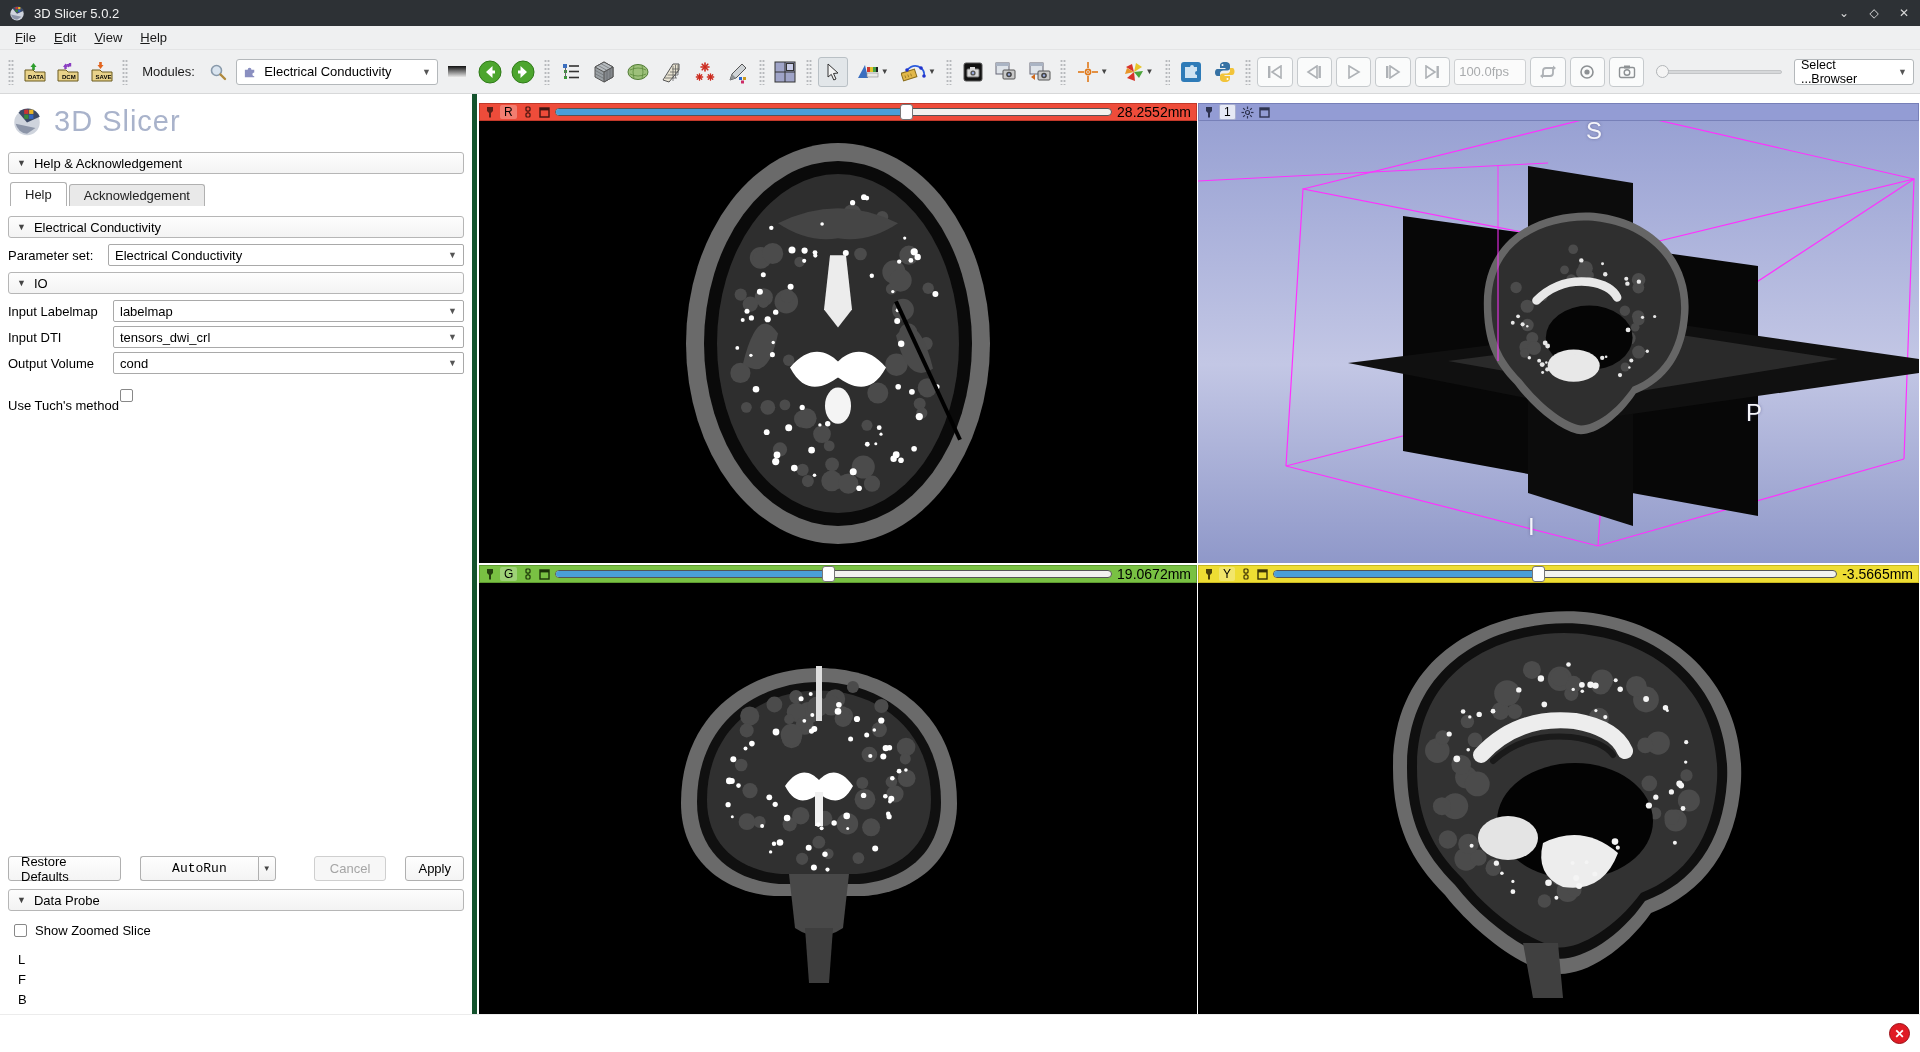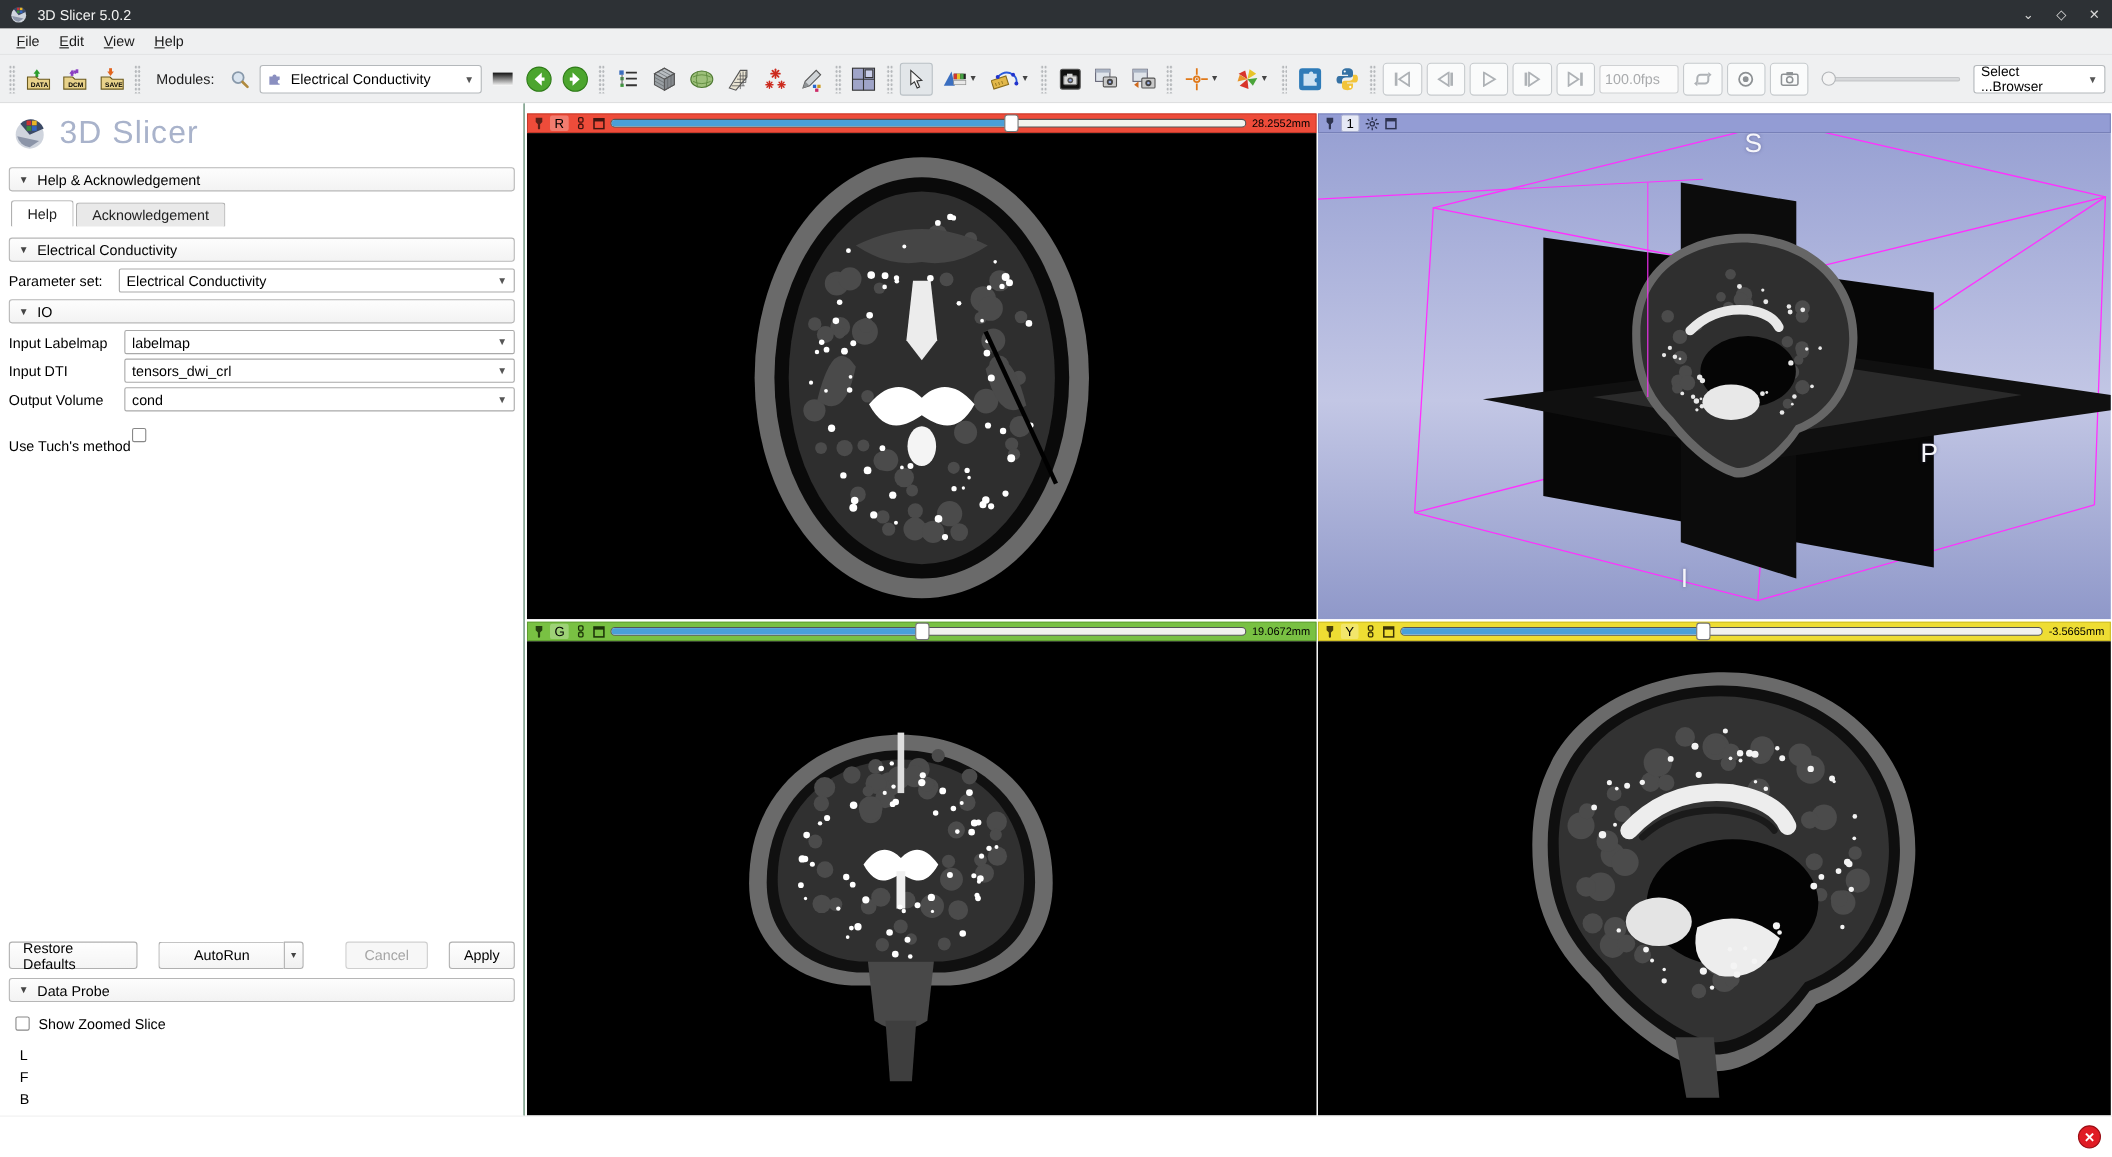--- a/index.html
+++ b/index.html
@@ -36,21 +36,21 @@
   .play-btn { width:36px; height:30px; border:1px solid #c6cacd; border-radius:4px; background:#fafbfb; display:flex; align-items:center; justify-content:center; }
   .seq-slider { width:128px; height:20px; display:flex; align-items:center; position:relative; margin:0 8px; }
   .seq-slider .track { width:100%; height:4px; background:#d6d8da; border-radius:2px; border:1px solid #c3c5c7; }
   .seq-slider .knob { position:absolute; left:0; width:13px; height:13px; border-radius:50%; background:#f4f4f4; border:1px solid #b3b6b9; }
   .seq-combo { width:122px; height:26px; }
 
   
   .main { display:flex; height:920px; background:#fff; }
 
   
-  .panel { width:477px; min-width:477px; background:#fff; border-right:1px solid #14532d; display:flex; flex-direction:column; padding:6px 8px 4px 8px; }
+  .panel { width:477px; min-width:477px; background:#fff; border-right:5px solid #14532d; display:flex; flex-direction:column; padding:6px 8px 4px 8px; }
   .panel-logo { display:flex; align-items:center; gap:10px; padding:4px 2px 10px 2px; }
   .panel-logo .logo { width:34px; height:34px; }
   .panel-logo .logo-text { font-size:29px; color:#a9b3cb; letter-spacing:1px; }
   .collapse-bar { height:22px; border:1px solid #b6b6b6; border-radius:3px; background:linear-gradient(#fdfdfd,#f3f3f3);
     display:flex; align-items:center; gap:8px; padding:0 8px; margin:4px 0; }
   .collapse-bar .tri { font-size:9px; color:#444; }
   .tabbar { display:flex; align-items:flex-end; margin:4px 0 0 2px; height:24px; }
   .tab { padding:3px 14px; border:1px solid #b0b0b0; border-bottom:none; border-radius:3px 3px 0 0; background:#e9e9e9; color:#222; margin-right:2px; }
   .tab.active { background:#fff; height:24px; display:flex; align-items:center; position:relative; z-index:2; }
   .help-box { border:1px solid #a8a8a8; border-radius:0 3px 3px 3px; padding:8px 8px 10px 8px; margin-top:-1px; background:#fff; }
@@ -64,42 +64,42 @@
   .field .arrow { margin-left:auto; font-size:9px; color:#555; }
   .checkbox { width:13px; height:13px; border:1px solid #888; border-radius:2px; background:#fff; }
   .spacer { flex:1; }
   .status-row { display:flex; justify-content:flex-end; align-items:center; gap:5px; padding:2px 2px; }
   .btn-row { display:flex; align-items:center; gap:19px; margin:2px 0 4px 0; }
   .btn { height:25px; border:1px solid #b0b0b0; border-radius:3px; background:linear-gradient(#fefefe,#f4f4f4);
     display:flex; align-items:center; justify-content:center; padding:0 12px; }
   .btn.disabled { color:#a5a5a5; border-color:#cfcfcf; background:#f7f7f7; }
   .split-btn { display:flex; height:25px; }
   .split-btn .main-part { border:1px solid #b0b0b0; border-right:none; border-radius:3px 0 0 3px; background:linear-gradient(#fefefe,#f4f4f4);
-    display:flex; align-items:center; padding:0 31px; }
+    display:flex; align-items:center; padding:0 31px;font-family:Liberation Mono, monospace; }
   .split-btn .drop-part { width:18px; border:1px solid #b0b0b0; border-radius:0 3px 3px 0; background:linear-gradient(#fefefe,#f0f0f0);
     display:flex; align-items:center; justify-content:center; font-size:8px; color:#444; }
   .probe-row { display:flex; align-items:center; gap:8px; padding:8px 2px 2px 6px; }
   .axis-lines { padding:10px 0 0 10px; line-height:20px; }
 
   
   .views { flex:1; background:#fff; padding:9px 0 0 2px; display:grid;
     grid-template-columns:718px 1px 721px; grid-template-rows:460px 2px 449px; }
   .viewport { display:flex; flex-direction:column; overflow:hidden; }
   .view-header { height:18px; display:flex; align-items:center; gap:5px; padding:0 5px; }
   .view-header.red { background:#ee4c3a; border:1px solid #c2392a; }
   .view-header.green { background:#79c143; border:1px solid #5d9a2f; }
   .view-header.yellow { background:#eedd33; border:1px solid #c8b820; }
   .view-header.blue3d { background:#939cd4; border:1px solid #7780b8; }
   .view-label { font-size:12px; padding:0 4px; border-radius:2px; background:rgba(255,255,255,0.28); }
   .view-label.box3d { background:#e6e9f5; border:1px solid #aab0d0; }
   .vh-slider { flex:1; position:relative; height:10px; display:flex; align-items:center; }
   .vh-slider .groove { width:100%; height:8px; background:#f2f2ee; border:1px solid #555; border-radius:4px; overflow:hidden; }
   .vh-slider .fill { height:100%; background:#4a9fd8; }
   .vh-slider .handle { position:absolute; top:-3px; width:13px; height:16px; background:#fff; border:1px solid #777; border-radius:3px; }
-  .vh-value { font-size:10px; white-space:nowrap; }
+  .vh-value { font-size:14px; white-space:nowrap; }
   .view-body { flex:1; background:#000; position:relative; overflow:hidden; }
   .view-body svg { display:block; width:100%; height:100%; }
   .view3d-body { flex:1; position:relative; overflow:hidden;
     background:linear-gradient(#98a1d3 0%, #c3c7e5 55%, #8f98c9 100%); }
   .orient-letter { position:absolute; color:#f5f5fa; font-size:24px; text-shadow:0 0 3px rgba(60,60,110,.5); }
 
   
   .bottom-strip { height:38px; background:#fff; border-top:1px solid #ececec; display:flex; align-items:center; justify-content:flex-end; padding:0 10px; }
   .error-btn { width:21px; height:21px; border-radius:50%; background:#e01b24; border:1px solid #9a0f16;
     display:flex; align-items:center; justify-content:center; color:#fff; font-size:12px; font-weight:bold; }

